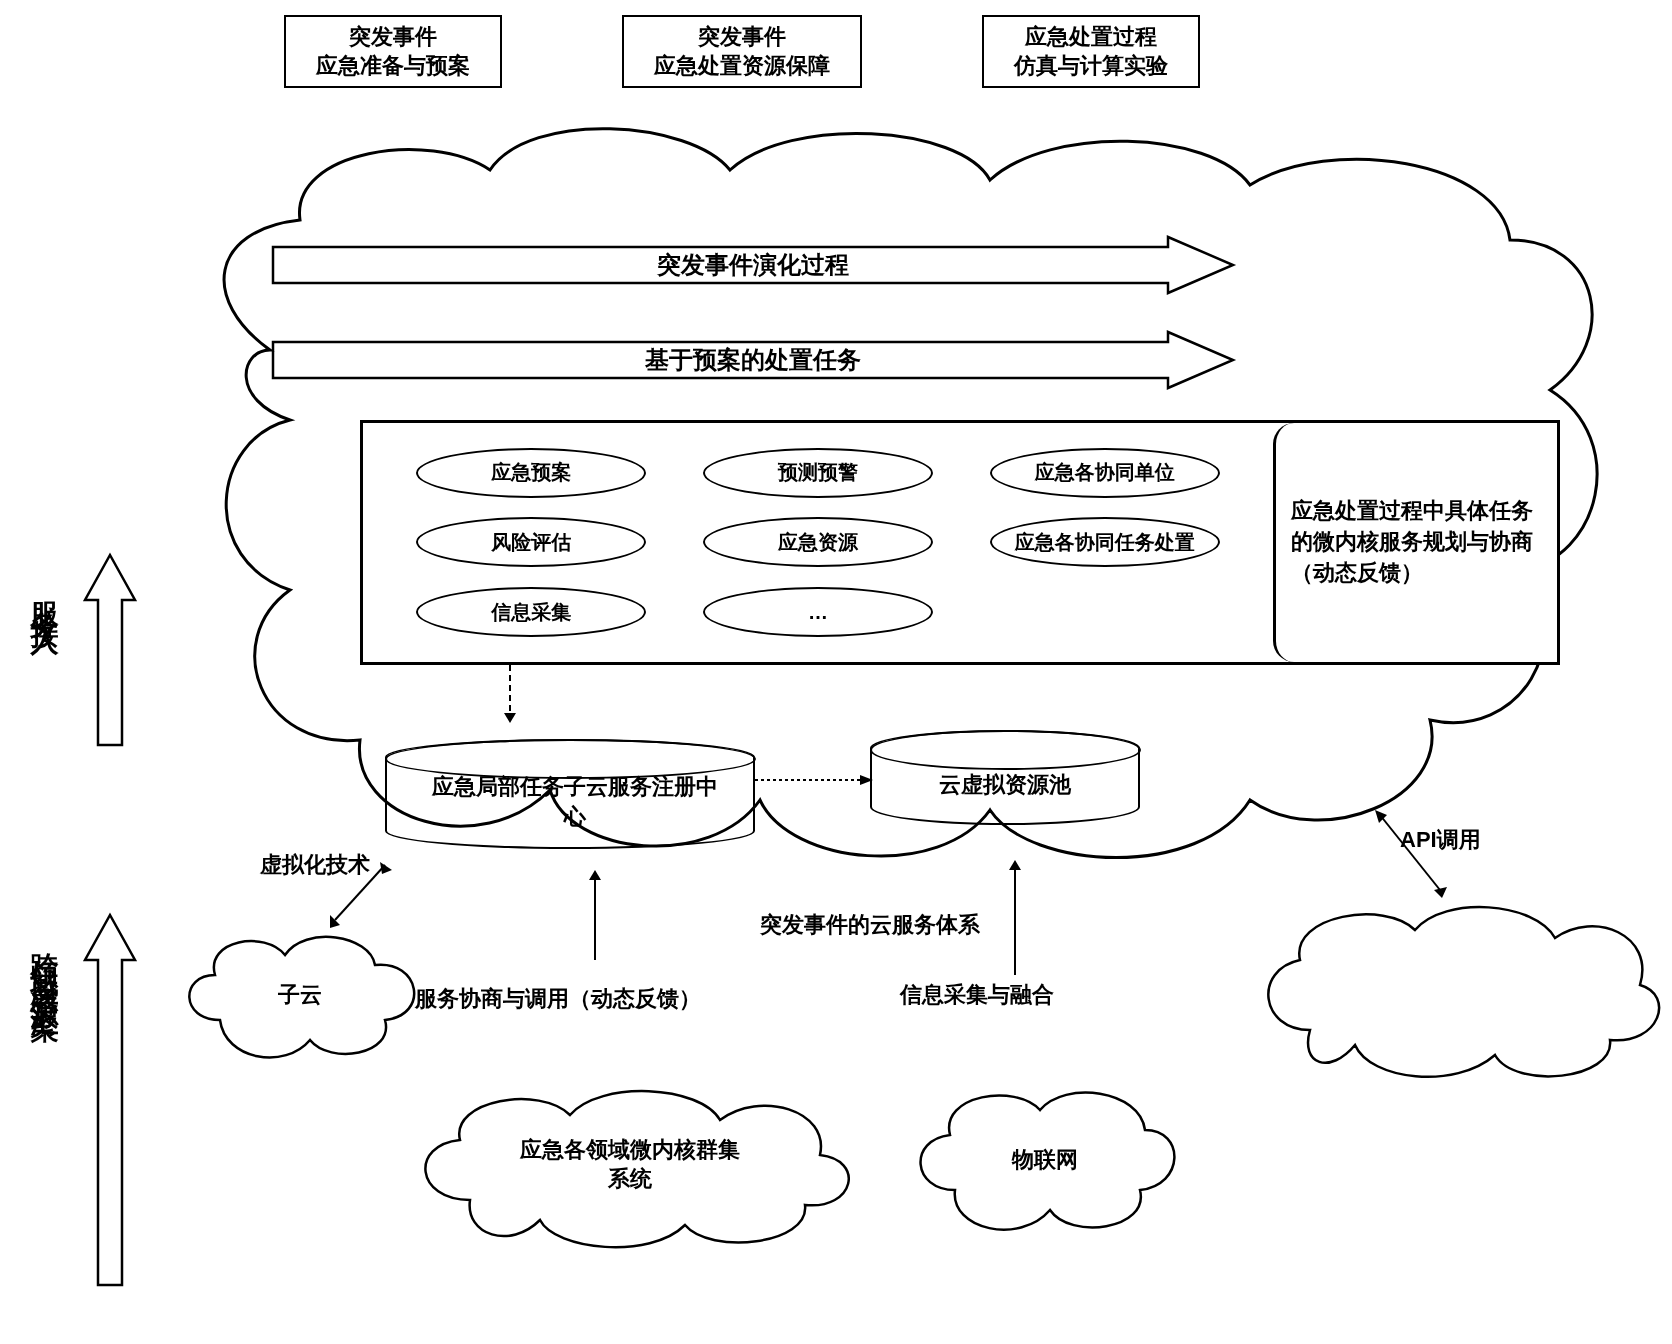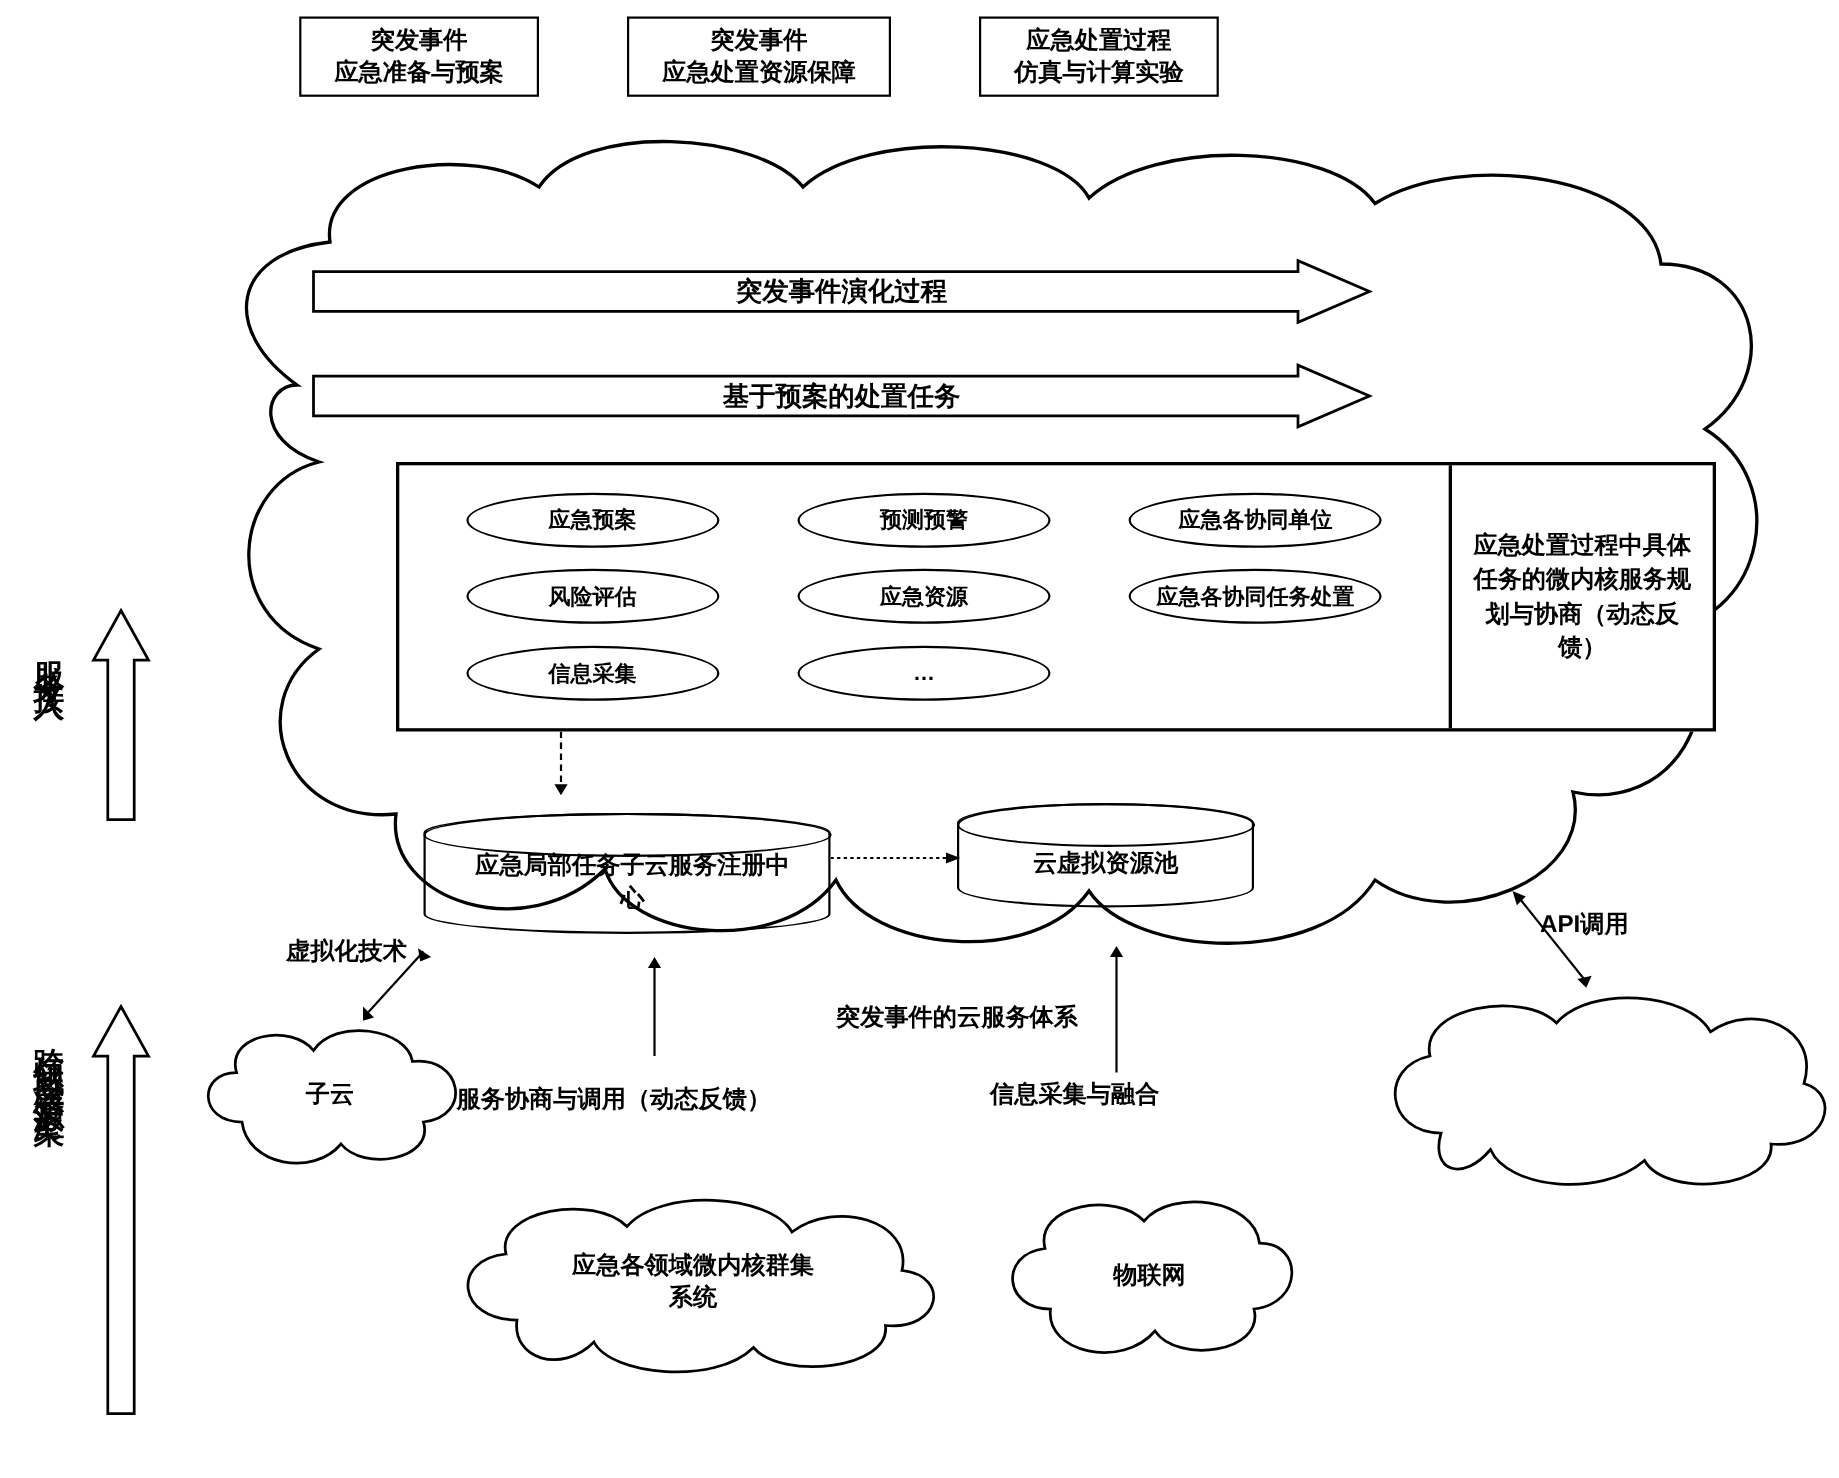--- a/index.html
+++ b/index.html
@@ -8,23 +8,23 @@
   background: #fff;
   width: 1672px;
   height: 1344px;
   position: relative;
   color: #000;
 }
 
 .top-boxes {
   position: absolute;
   top: 15px;
-  left: 272px;
-  display: flex;
-  gap: 80px;
+  left: 284px;
+  display: flex;
+  gap: 120px;
 }
 .top-box {
   border: 2px solid #000;
   padding: 6px 30px;
   text-align: center;
   font-size: 22px;
   font-weight: bold;
   line-height: 1.3;
 }
 
@@ -39,21 +39,21 @@
 .main-cloud svg {
   position: absolute;
   top: 0;
   left: 0;
   width: 100%;
   height: 100%;
 }
 
 .arrow-label {
   position: absolute;
-  left: 280px;
+  left: 268px;
   width: 970px;
   height: 60px;
 }
 .arrow-label svg { width: 100%; height: 100%; }
 .arrow-text {
   position: absolute;
   top: 50%;
   left: 50%;
   transform: translate(-50%, -50%);
   font-size: 24px;
@@ -87,30 +87,31 @@
   width: 230px;
   height: 50px;
   display: flex;
   align-items: center;
   justify-content: center;
   font-size: 20px;
   font-weight: bold;
   text-align: center;
 }
 .side-box {
-  width: 240px;
+  width: 284px;
   border-left: 3px solid #000;
   display: flex;
   align-items: center;
   justify-content: center;
   padding: 15px;
   font-size: 22px;
   font-weight: bold;
-  text-align: center;
+  text-align: left;
   line-height: 1.4;
+  border-radius: 21px;
 }
 
 .cylinder {
   position: absolute;
   border: 2.5px solid #000;
   border-radius: 50% / 18px;
   text-align: center;
   font-size: 22px;
   font-weight: bold;
   display: flex;

